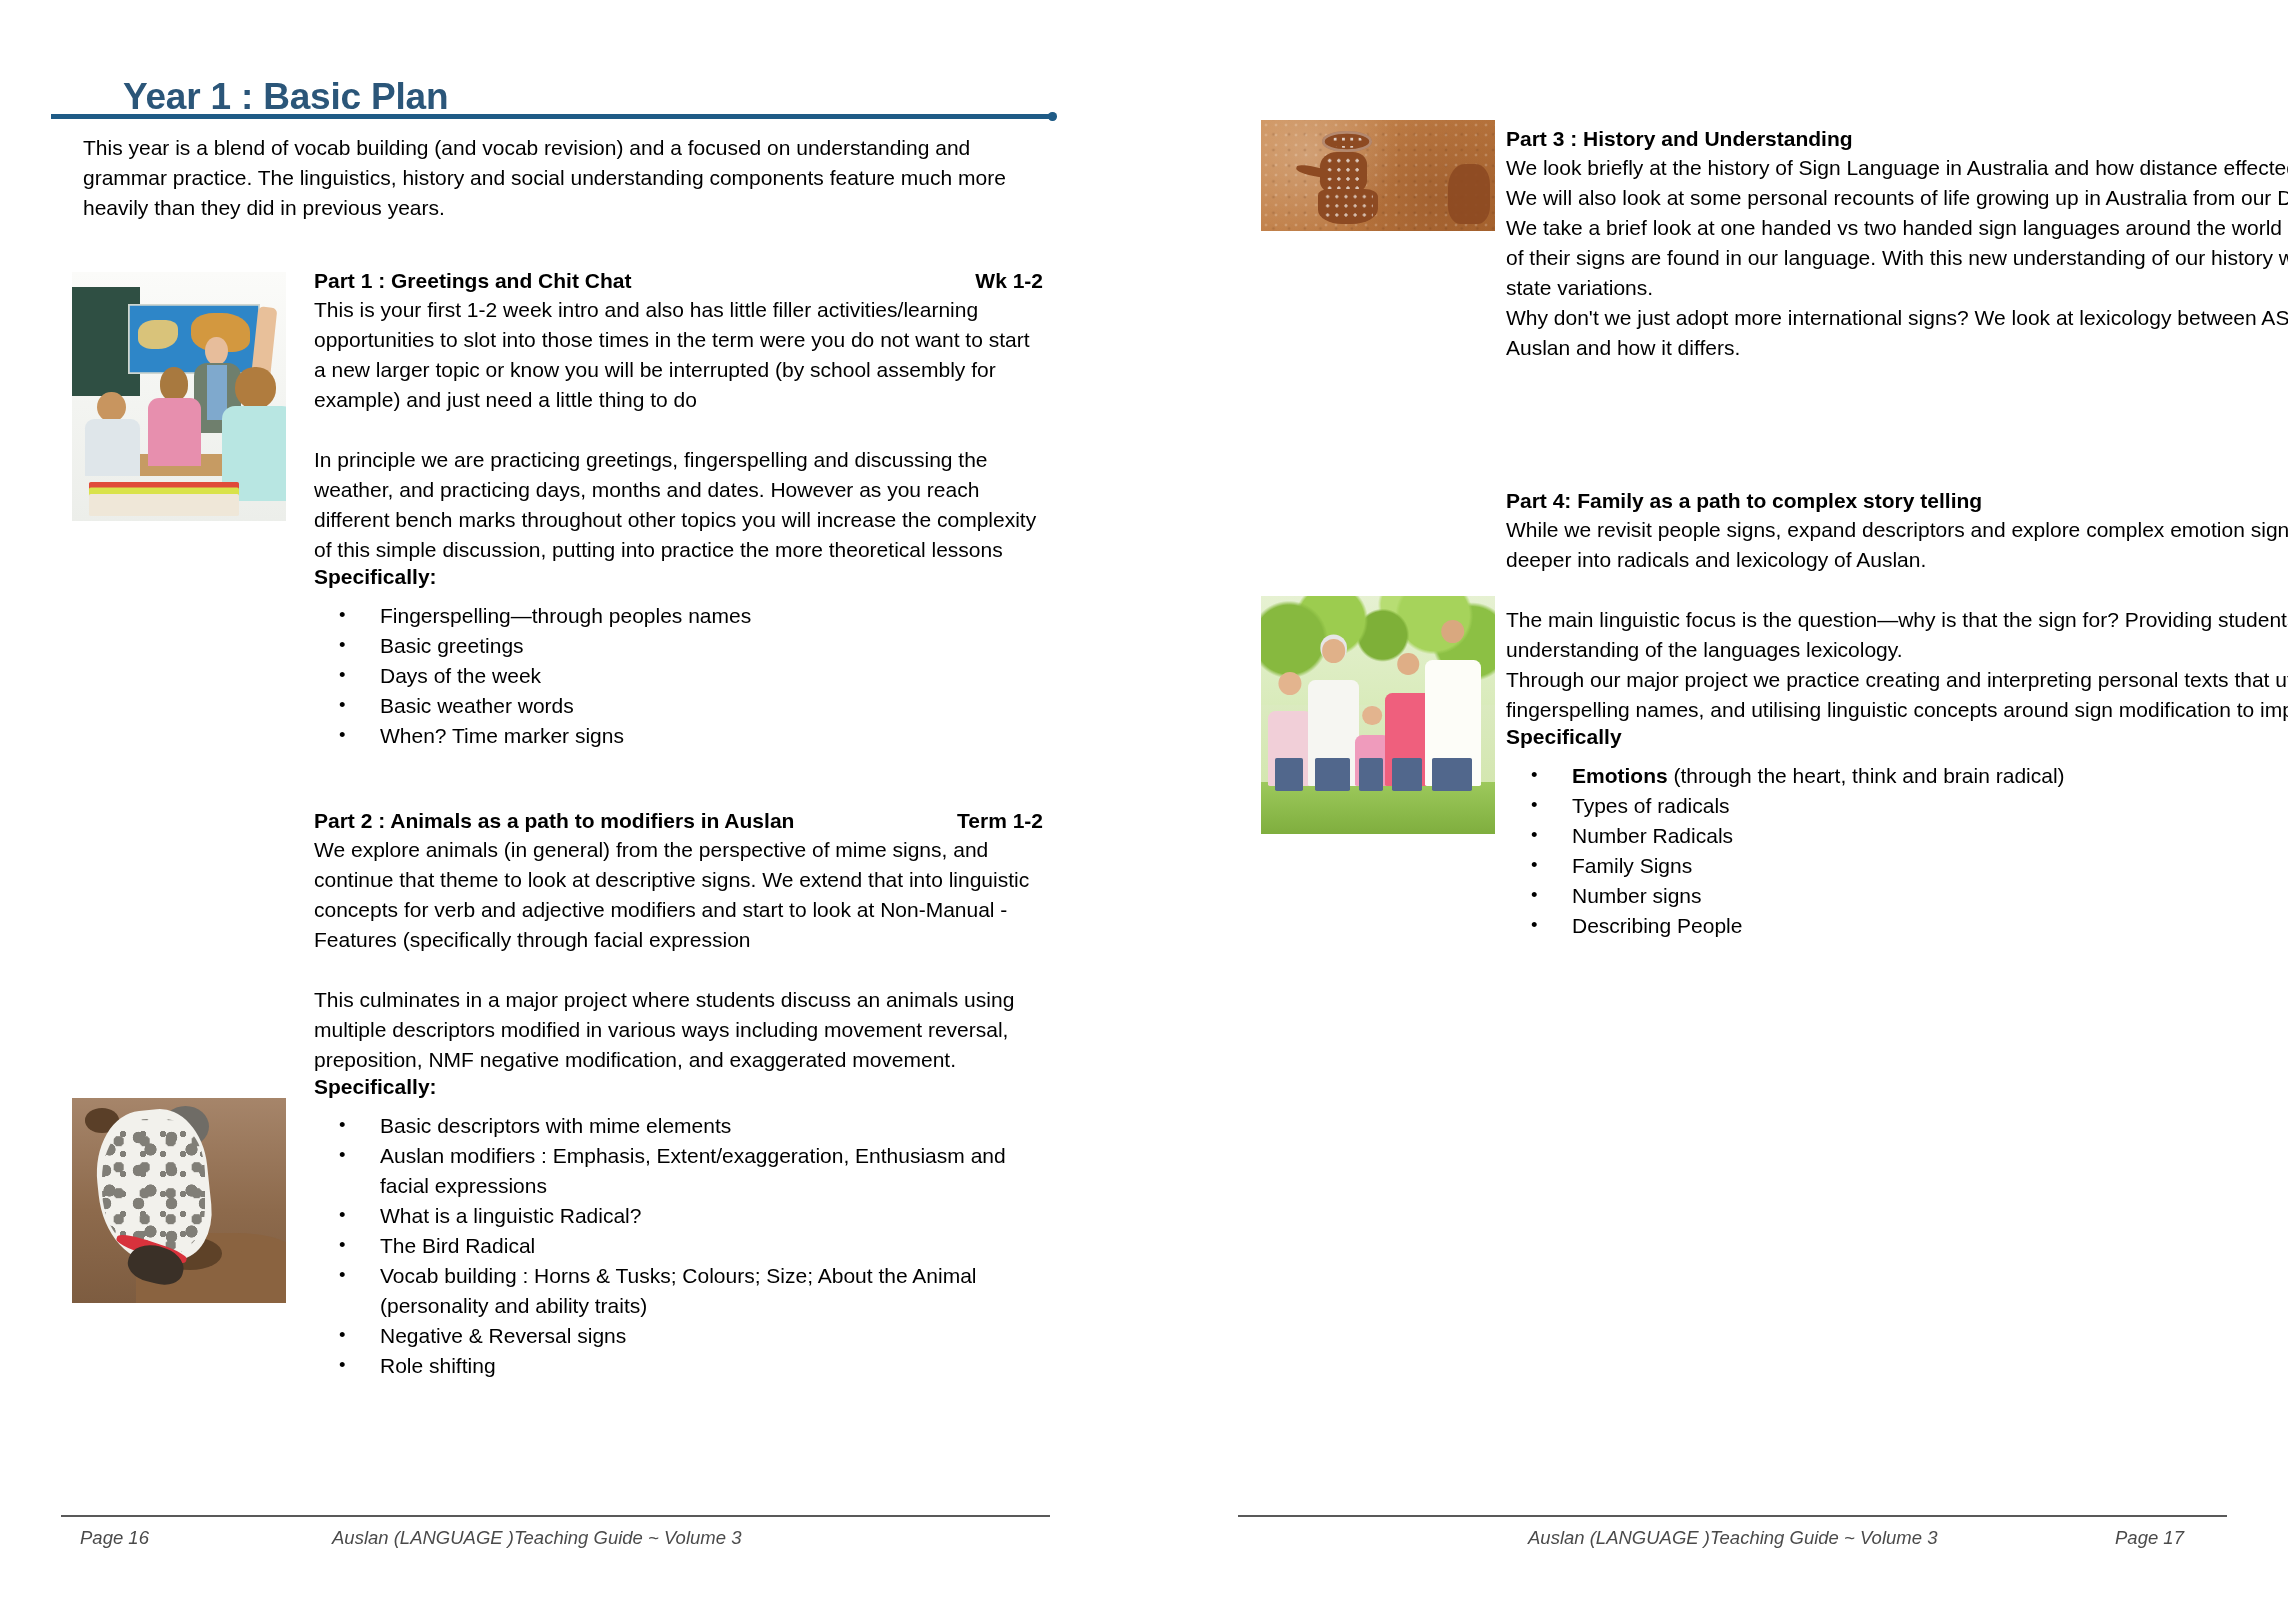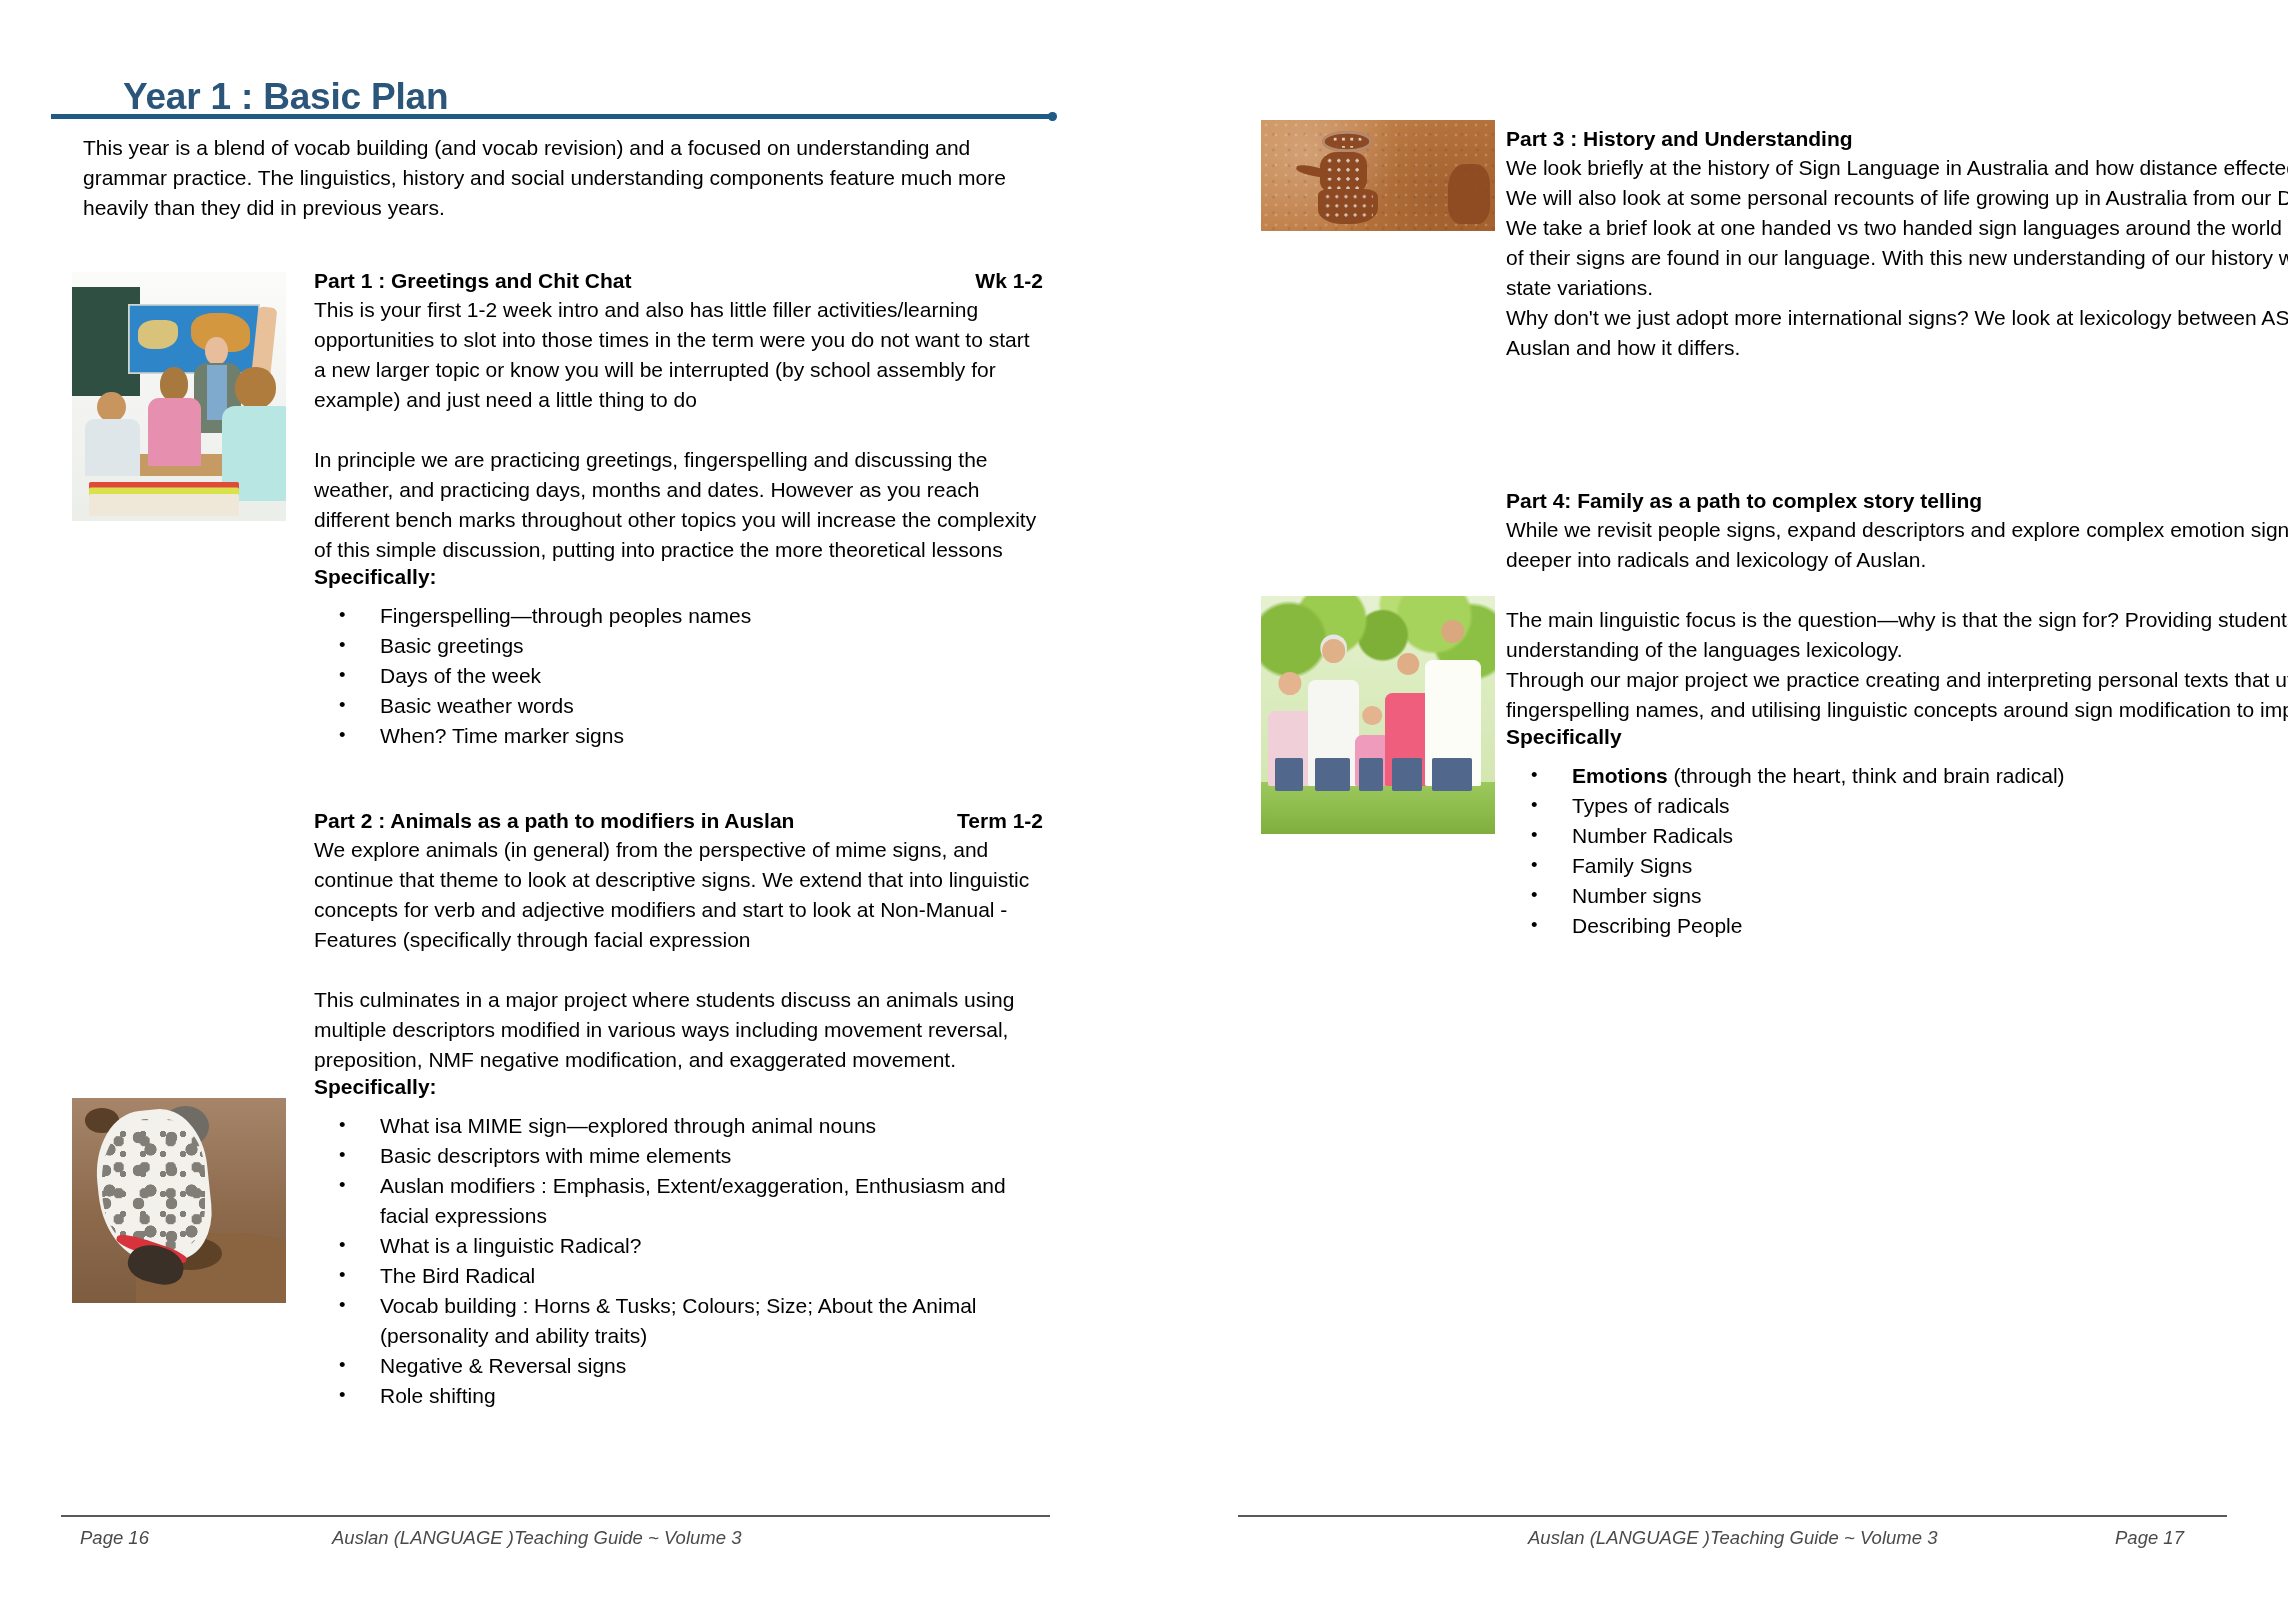--- a/index.html
+++ b/index.html
@@ -421,21 +421,20 @@
     <div class="sec-body" style="left:314px; top:809px; width:729px;">
       <div class="sec-head">
         <span>Part 2 : Animals as a path to  modifiers in Auslan</span>
         <span class="term">Term 1-2</span>
       </div>
       <p class="sec-para">We explore animals (in general) from the perspective of mime signs, and continue that theme to look at descriptive signs. We extend that into linguistic concepts for verb and adjective modifiers and start to look at Non-Manual -Features (specifically through facial expression</p>
       <div class="gap"></div>
       <p class="sec-para">This culminates in a major project where students discuss an  animals using multiple descriptors modified in various ways including movement reversal, preposition, NMF negative modification, and exaggerated movement.</p>
       <div class="spec-title">Specifically:</div>
       <ul class="spec">
-        <li>What isa MIME sign—explored through animal nouns</li>
         <li>Basic descriptors with mime elements</li>
         <li>Auslan modifiers :  Emphasis, Extent/exaggeration, Enthusiasm and facial expressions</li>
         <li>What is a linguistic Radical?</li>
         <li>The Bird Radical</li>
         <li>Vocab building : Horns &amp; Tusks; Colours; Size; About the Animal (personality and ability traits)</li>
         <li>Negative &amp; Reversal signs</li>
         <li>Role shifting</li>
       </ul>
     </div>
 

